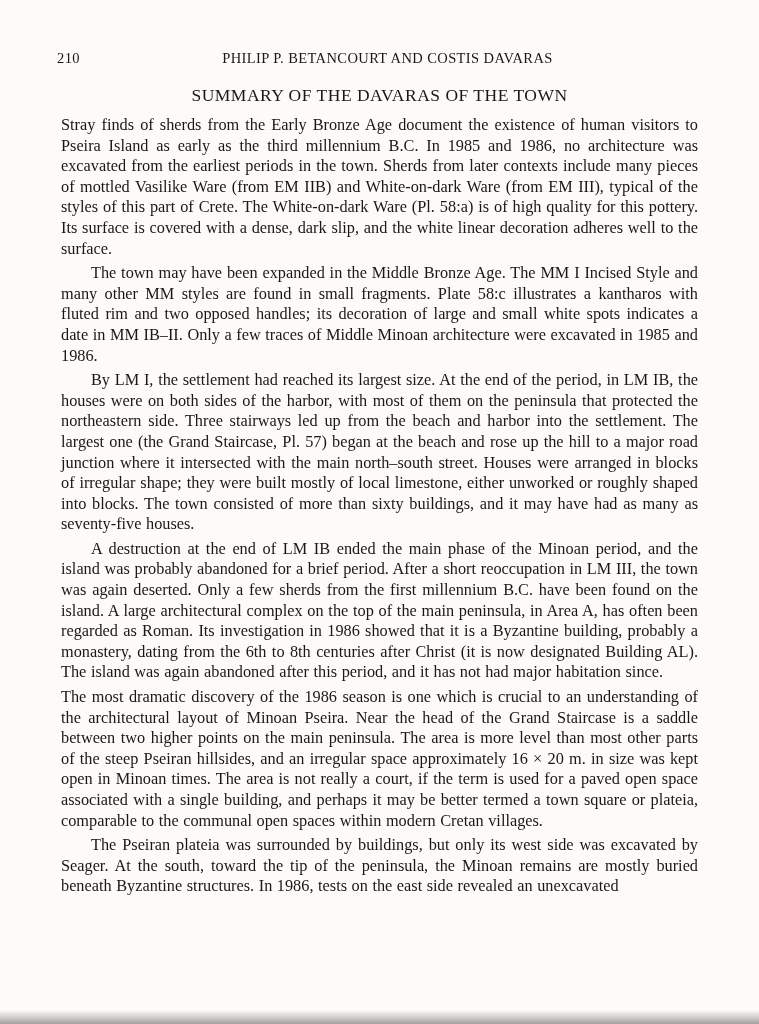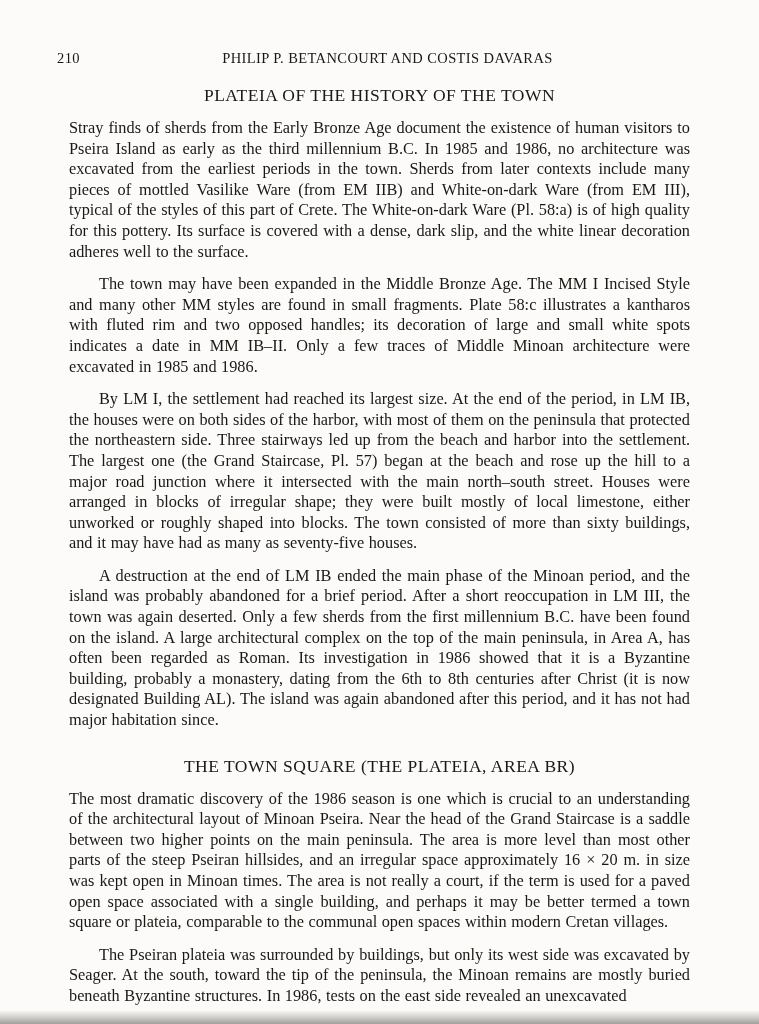--- a/index.html
+++ b/index.html
@@ -46,21 +46,21 @@
     font-weight: normal;
     text-align: center;
     letter-spacing: 0.5px;
     margin: 0 0 9px 0;
     line-height: 22px;
   }
   section.sec-2 h2.section-heading {
     margin-top: 24px;
   }
   p.body-para {
-    margin: 12px;
+    margin: 4px;
     font-size: 16.3px;
     line-height: 20.6px;
     text-align: justify;
     text-indent: 30px;
     word-spacing: 0.5px;
   }
   p.noindent {
     text-indent: 0;
   }
   .edge-shadow {
@@ -76,28 +76,27 @@
 <body>
 
 <div class="page">
 
   <header class="running-head">
     <span class="page-num">210</span>
     <span class="head-title">PHILIP P. BETANCOURT AND COSTIS DAVARAS</span>
   </header>
 
   <section class="sec-1">
-    <h2 class="section-heading">PLATEIA OF THE HISTORY OF THE TOWN</h2>
+    <h2 class="section-heading">SUMMARY OF THE DAVARAS OF THE TOWN</h2>
     <p class="body-para noindent">Stray finds of sherds from the Early Bronze Age document the existence of human visitors to Pseira Island as early as the third millennium B.C. In 1985 and 1986, no architecture was excavated from the earliest periods in the town. Sherds from later contexts include many pieces of mottled Vasilike Ware (from EM IIB) and White-on-dark Ware (from EM III), typical of the styles of this part of Crete. The White-on-dark Ware (Pl. 58:a) is of high quality for this pottery. Its surface is covered with a dense, dark slip, and the white linear decoration adheres well to the surface.</p>
     <p class="body-para">The town may have been expanded in the Middle Bronze Age. The MM I Incised Style and many other MM styles are found in small fragments. Plate 58:c illustrates a kantharos with fluted rim and two opposed handles; its decoration of large and small white spots indicates a date in MM IB–II. Only a few traces of Middle Minoan architecture were excavated in 1985 and 1986.</p>
     <p class="body-para">By LM I, the settlement had reached its largest size. At the end of the period, in LM IB, the houses were on both sides of the harbor, with most of them on the peninsula that protected the northeastern side. Three stairways led up from the beach and harbor into the settlement. The largest one (the Grand Staircase, Pl. 57) began at the beach and rose up the hill to a major road junction where it intersected with the main north–south street. Houses were arranged in blocks of irregular shape; they were built mostly of local limestone, either unworked or roughly shaped into blocks. The town consisted of more than sixty buildings, and it may have had as many as seventy-five houses.</p>
     <p class="body-para">A destruction at the end of LM IB ended the main phase of the Minoan period, and the island was probably abandoned for a brief period. After a short reoccupation in LM III, the town was again deserted. Only a few sherds from the first millennium B.C. have been found on the island. A large architectural complex on the top of the main peninsula, in Area A, has often been regarded as Roman. Its investigation in 1986 showed that it is a Byzantine building, probably a monastery, dating from the 6th to 8th centuries after Christ (it is now designated Building AL). The island was again abandoned after this period, and it has not had major habitation since.</p>
   </section>
 
   <section class="sec-2">
-    <h2 class="section-heading">THE TOWN SQUARE (THE PLATEIA, AREA BR)</h2>
     <p class="body-para noindent">The most dramatic discovery of the 1986 season is one which is crucial to an understanding of the architectural layout of Minoan Pseira. Near the head of the Grand Staircase is a saddle between two higher points on the main peninsula. The area is more level than most other parts of the steep Pseiran hillsides, and an irregular space approximately 16 × 20 m. in size was kept open in Minoan times. The area is not really a court, if the term is used for a paved open space associated with a single building, and perhaps it may be better termed a town square or plateia, comparable to the communal open spaces within modern Cretan villages.</p>
     <p class="body-para">The Pseiran plateia was surrounded by buildings, but only its west side was excavated by Seager. At the south, toward the tip of the peninsula, the Minoan remains are mostly buried beneath Byzantine structures. In 1986, tests on the east side revealed an unexcavated</p>
   </section>
 
   <div class="edge-shadow"></div>
 
 </div>
 
 </body></html>

